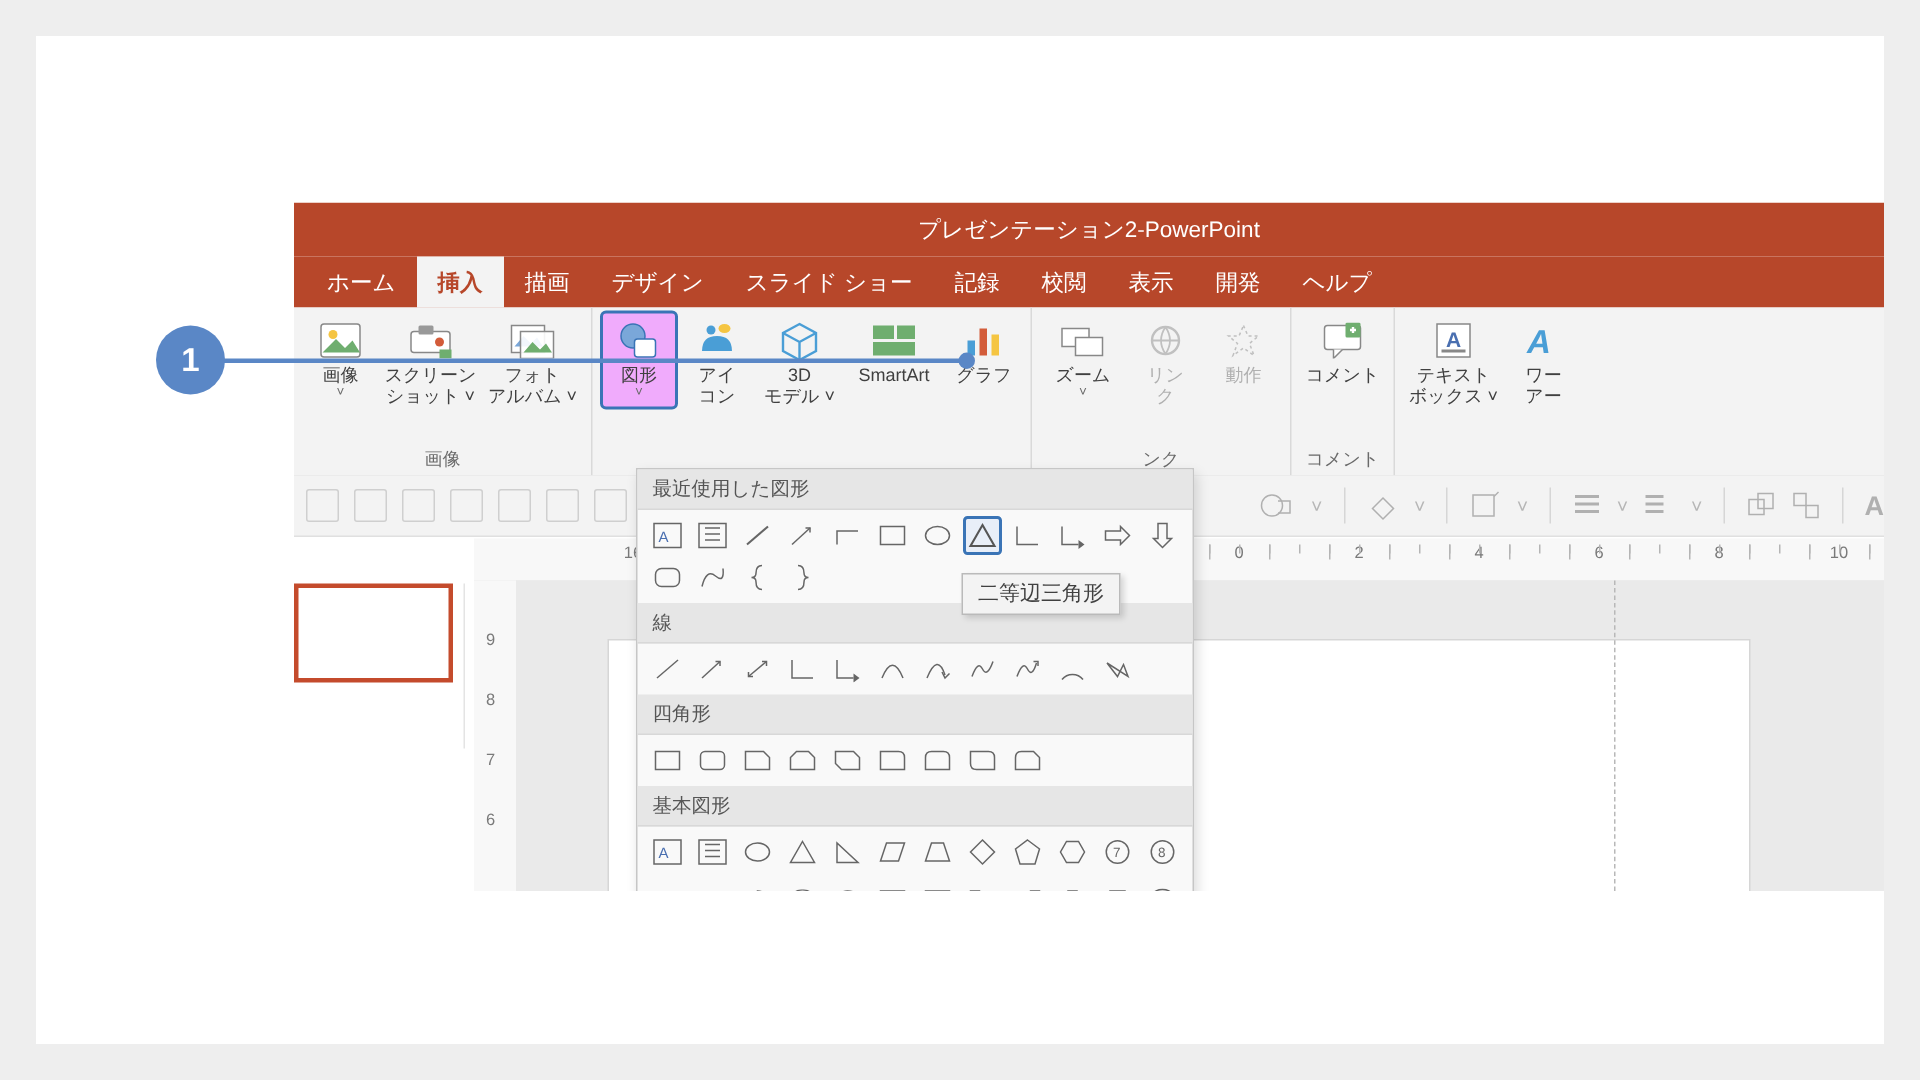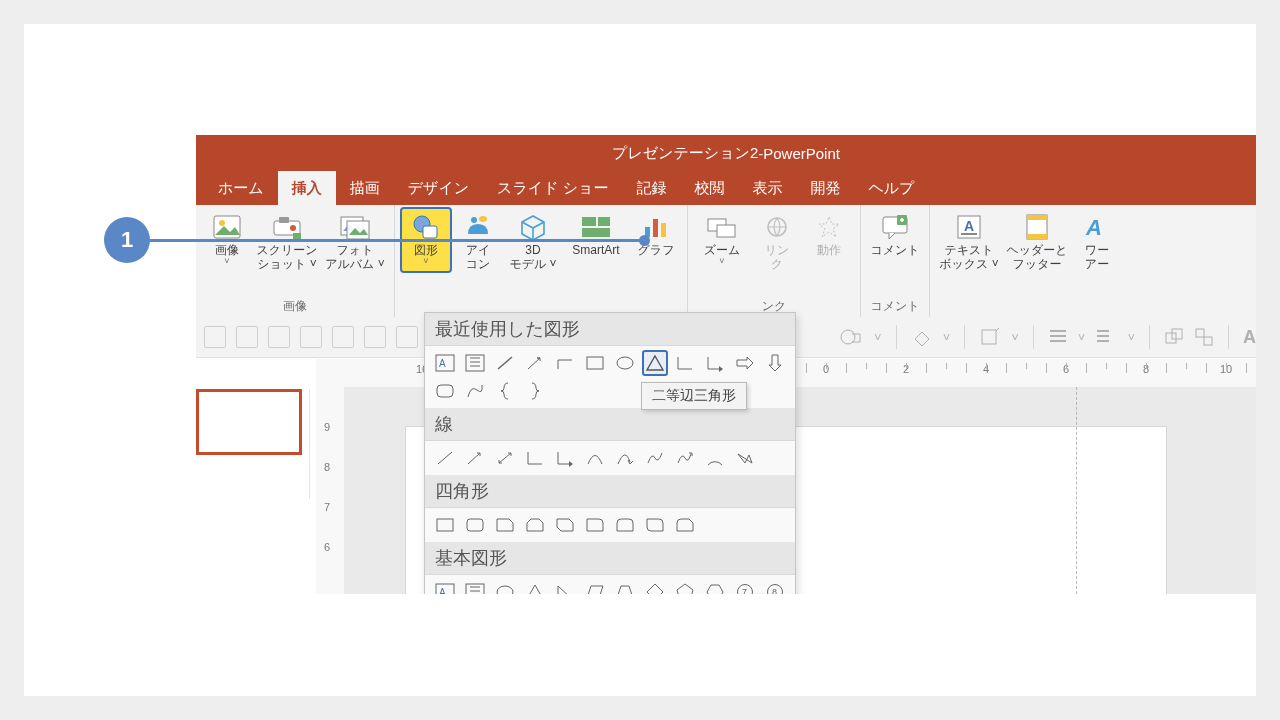--- a/index.html
+++ b/index.html
@@ -17,29 +17,29 @@
   .tab.active{background:#f3f3f3;color:#b7472a;font-weight:600;}
 
   
   .ribbon{height:112px;background:#f3f3f3;border-bottom:1px solid #d4d4d4;display:flex;}
   .group{border-right:1px solid #d9d9d9;padding:3px 6px 0 6px;display:flex;flex-direction:column;align-items:center;justify-content:space-between;}
   .group .btns{display:flex;gap:2px;height:88px;align-items:flex-start;}
   .group .name{font-size:12px;color:#6a6a6a;padding-bottom:2px;white-space:nowrap;}
   .btn{width:56px;display:flex;flex-direction:column;align-items:center;gap:2px;padding-top:4px;border-radius:3px;cursor:pointer;}
   .btn .ic{width:32px;height:30px;display:flex;align-items:center;justify-content:center;}
   .btn .lbl{font-size:12px;color:#404040;line-height:1.15;text-align:center;white-space:nowrap;min-height:28px;display:flex;flex-direction:column;justify-content:flex-start;}
-  .btn.sel{background:#fde047;outline:2px solid #3a74b6;outline-offset:-1px;border-radius:3px;}
+  .btn.sel{background:#f0abfc;outline:2px solid #3a74b6;outline-offset:-1px;border-radius:3px;}
   .btn.wide{width:66px;}
   .btn.nrw{width:50px;}
   .btn.dis .lbl{color:#b0b0b0;}
   .dd{font-size:9px;color:#6a6a6a;margin-top:-2px;}
 
   
   .shapepanel{position:absolute;left:228px;top:177px;width:370px;background:#f9f9f9;border:1px solid #c6c6c6;box-shadow:2px 4px 8px rgba(0,0,0,.15);z-index:50;}
-  .sphdr{background:#e6e6e6;padding:4px 10px;font-size:18px;color:#555;border-bottom:1px solid #d8d8d8;}
+  .sphdr{background:#e6e6e6;padding:4px 10px;font-size:13px;color:#555;border-bottom:1px solid #d8d8d8;}
   .sprow{padding:5px 8px;display:flex;flex-wrap:wrap;gap:4px 6px;align-items:center;}
   .sh{width:24px;height:24px;display:flex;align-items:center;justify-content:center;color:#595959;cursor:pointer;border-radius:2px;}
   .sh.sel{outline:2px solid #3a74b6;outline-offset:-1px;background:#e8eef8;}
   .sh svg{display:block;}
 
   
   .tip{position:absolute;left:445px;top:247px;background:#f3f3f3;border:1px solid #bababa;padding:4px 10px;font-size:14px;box-shadow:2px 2px 4px rgba(0,0,0,.15);z-index:60;}
 
   
   .ruler{position:absolute;left:120px;right:0;top:224px;height:28px;background:#f8f8f8;color:#7a7a7a;font-size:11px;border-bottom:1px solid #e5e5e5;}
@@ -276,33 +276,20 @@
             <div class="ic">
               <svg width="26" height="26">
                     <rect x="2" y="2" width="22" height="22" fill="#fff" stroke="#888"></rect>
                     <text x="8" y="17" font-size="14" fill="#4a6fb0" font-weight="700">A</text>
                     <rect x="5" y="19" width="16" height="2" fill="#888"></rect>
                   </svg>
             </div>
             <div class="lbl">
                   <span>テキスト</span>
                   <span>ボックス ˅</span>
-                </div>
-          </div>
-          <div class="btn wide">
-            <div class="ic">
-              <svg width="24" height="28">
-                    <rect x="2" y="2" width="20" height="24" fill="#fff" stroke="#888"></rect>
-                    <rect x="2" y="2" width="20" height="5" fill="#f5c542"></rect>
-                    <rect x="2" y="21" width="20" height="5" fill="#f5c542"></rect>
-                  </svg>
-            </div>
-            <div class="lbl">
-                  <span>ヘッダーと</span>
-                  <span>フッター</span>
                 </div>
           </div>
           <div class="btn nrw">
             <div class="ic">
               <svg width="26" height="24">
                     <text x="2" y="20" font-size="22" fill="#4a9ed6" font-style="italic" font-weight="800">A</text>
                   </svg>
             </div>
             <div class="lbl">
                   <span>ワー</span>

